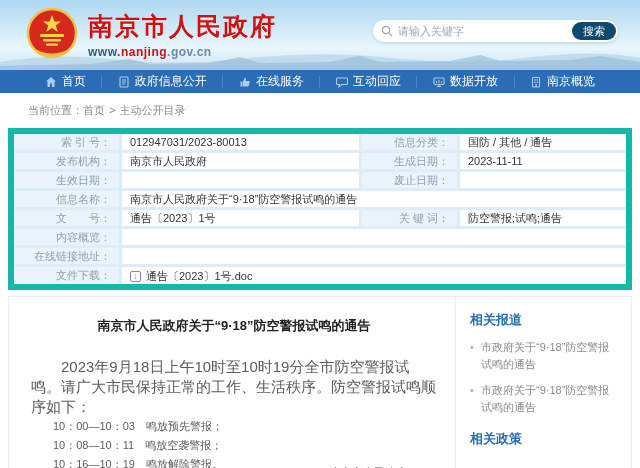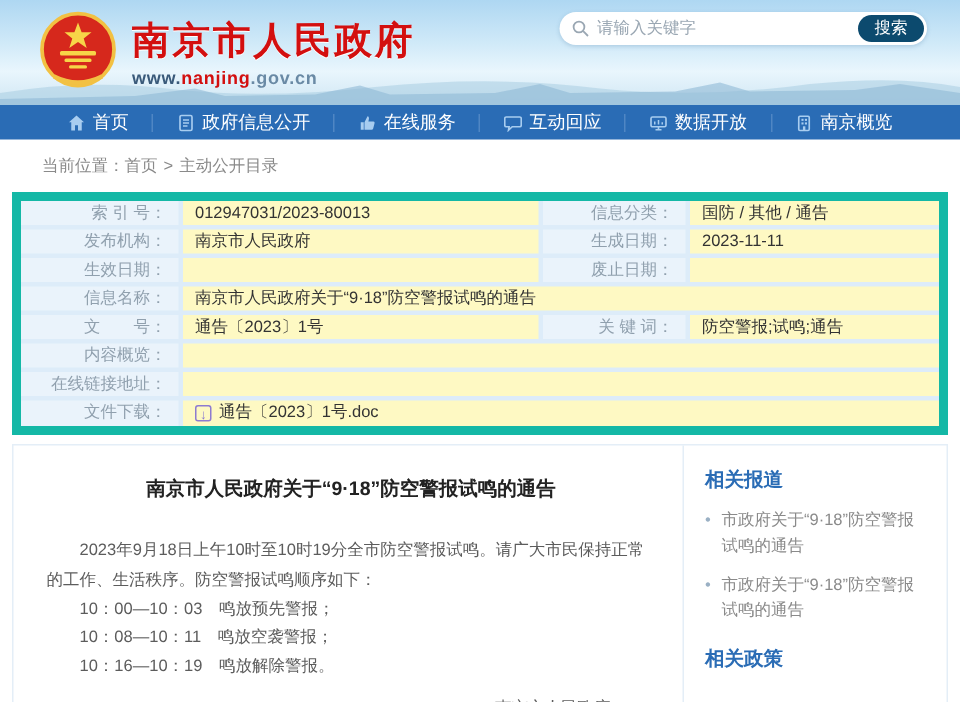--- a/index.html
+++ b/index.html
@@ -11,21 +11,21 @@
     background:linear-gradient(180deg,#aed7f2 0%,#cfe9f8 40%,#e9f6fd 68%,#cfe6f3 100%);
     overflow:hidden; }
   .skyline { position:absolute; bottom:0; left:0; width:100%; height:26px; }
   .brand { position:absolute; left:26px; top:7px; display:flex; align-items:center; z-index:2; }
   .emblem { width:52px; height:54px; }
   .brand-text { margin-left:10px; }
   .site-title { font-size:25px; font-weight:bold; color:#d30f0f; letter-spacing:2px;
     text-shadow:0 1px 0 #fff; }
   .site-url { font-size:12px; font-weight:bold; margin-top:2px; letter-spacing:.5px; }
   .site-url .u1 { color:#3a5a7a; } .site-url .u2 { color:#d30f0f; } .site-url .u3 { color:#6a8aa5; }
-  .search-box { position:absolute; right:22px; top:8px; width:245px; height:22px;
+  .search-box { position:absolute; right:22px; top:20px; width:245px; height:22px;
     background:#fff; border-radius:12px; display:flex; align-items:center;
     padding:0 2px 0 8px; z-index:2; box-shadow:0 1px 3px rgba(60,110,160,.25); }
   .search-box svg { flex:0 0 auto; }
   .search-box input { flex:1; border:none; outline:none; background:transparent;
     font-size:11px; color:#333; margin-left:5px; min-width:0;
     font-family:"Liberation Sans","DejaVu Sans",sans-serif; }
   .search-box input::placeholder { color:#9aa7b3; }
   .search-btn { width:44px; height:18px; border:none; border-radius:10px;
     background:#0c4a6e; color:#fff; font-size:11px; cursor:pointer; line-height:18px;
     font-family:"Liberation Sans","DejaVu Sans",sans-serif; }
@@ -43,34 +43,34 @@
   .breadcrumb a { color:#8a8a8a; text-decoration:none; cursor:pointer; }
   .breadcrumb .sep { margin:0 4px; }
 
   
   .info-table { margin:2px 8px 0 8px; display:grid;
     grid-template-columns:105px 237px 95px 1fr;
     grid-auto-rows:minmax(16px,auto); gap:3px;
     background:#ddecf9; border:6px solid #14b8a6; font-size:11px; }
   .cell { padding:2px 8px 1px 8px; line-height:13px; }
   .lbl { background:#eaf3fb; color:#90a0ae; text-align:right; white-space:nowrap; }
-  .val { background:#fef9c3; color:#333; }
+  .val { background:#ffffff; color:#333; }
   .span3 { grid-column:span 3; }
   .dl-link { color:#333; cursor:pointer; display:inline-flex; align-items:center; }
   .dl-ico { display:inline-flex; width:11px; height:11px; border:1px solid #8d7bd0;
     border-radius:2px; color:#8d7bd0; font-size:9px; line-height:10px;
     align-items:center; justify-content:center; margin-right:5px; }
 
   
   .panel { margin:6px 8px 0 8px; border:1px solid #e4eef7; display:flex;
     min-height:200px; height:198px; background:#fff; }
   .article { flex:1; padding:14px 18px 10px 22px; position:relative; }
   .article-title { font-size:13px; font-weight:bold; color:#222; text-align:center;
     margin:6px 0 22px 0; }
-  .article p.intro { font-size:11px; color:#5c5c5c; line-height:20px; text-indent:2em; }
+  .article p.intro { font-size:15px; color:#5c5c5c; line-height:20px; text-indent:2em; }
   .sched { font-size:11px; color:#5c5c5c; line-height:19px; padding-left:2em; }
   .sign { position:absolute; right:48px; bottom:-6px; text-align:center;
     font-size:11px; color:#5c5c5c; line-height:19px; }
 
   .side { width:176px; border-left:1px solid #e4eef7; padding:14px 12px 10px 14px; }
   .side-title { font-size:13px; font-weight:bold; color:#2a6cb5; margin-bottom:10px; cursor:pointer; }
   .side-list { list-style:none; margin-bottom:14px; }
   .side-list li { font-size:11px; color:#8a8a8a; line-height:17px; margin-bottom:9px;
     padding-left:11px; position:relative; cursor:pointer; }
   .side-list li::before { content:"•"; position:absolute; left:0; top:0; color:#9ab0c4; }

